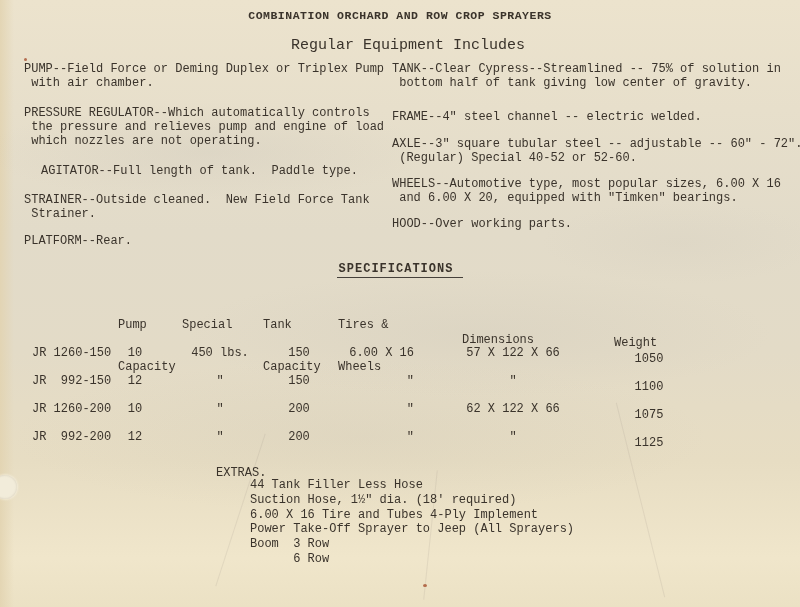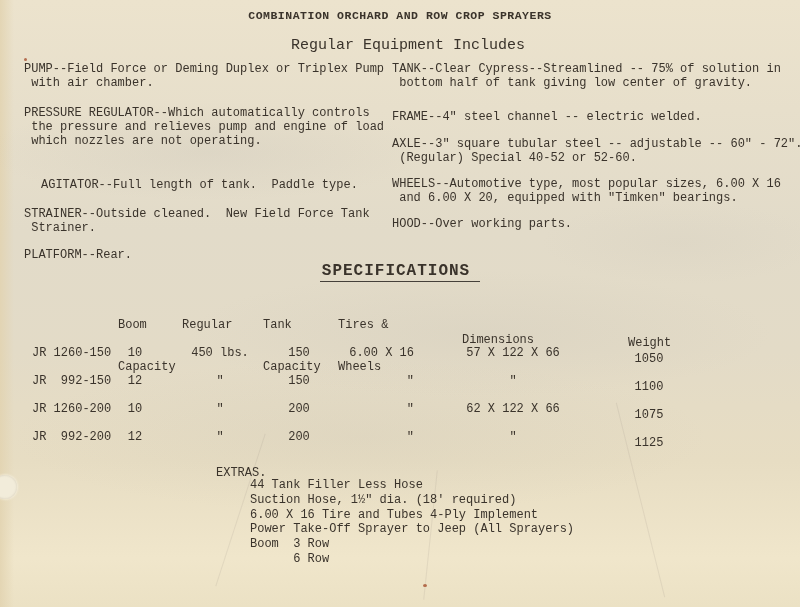--- a/index.html
+++ b/index.html
@@ -30,40 +30,40 @@
   .speck.s2 { left:423px; top:584px; width:4px; height:3px; }
   .title { position:absolute; top:9px; left:0; width:100%; text-align:center;
     font-size:11.5px; font-weight:bold; letter-spacing:0.5px; }
   .subtitle { position:absolute; top:37px; left:8px; width:100%; text-align:center; font-size:15px; }
 
   .col { position:absolute; top:62px; }
   .col.left  { left:24px; }
   .col.right { left:392px; }
   .para div { white-space:pre; font-size:12px; line-height:14px; }
   .col.left  .para:nth-child(1) { margin-bottom:16px; }
-  .col.left  .para:nth-child(2) { margin-bottom:30px; }
+  .col.left  .para:nth-child(2) { margin-bottom:16px; }
   .col.left  .para:nth-child(3) { margin-bottom:15px;margin-left:17px; }
   .col.left  .para:nth-child(4) { margin-bottom:13px; }
   .col.right .para:nth-child(1) { margin-bottom:20px; }
   .col.right .para:nth-child(2) { margin-bottom:13px; }
   .col.right .para:nth-child(3) { margin-bottom:12px; }
   .col.right .para:nth-child(4) { margin-bottom:12px; }
 
   .spec-heading { position:absolute; top:262px; left:0; width:100%; text-align:center;
-    font-size:16px; font-weight:bold; letter-spacing:1px; }
+    font-size:12px; font-weight:bold; letter-spacing:1px; }
   .spec-heading span { border-bottom:1.5px solid #45403a; padding:0 10px 1px 2px; }
 
   .spec-table { position:absolute; left:24px; top:290px; width:760px; height:170px; font-size:12px; }
   .th { position:absolute; white-space:pre; line-height:14px; }
   .th-pump     { left:94px;  top:0; }
   .th-pressure { left:158px; top:0; }
   .th-tank     { left:239px; top:0; }
   .th-tires    { left:314px; top:0; }
   .th-dims     { left:438px; top:15px; }
-  .th-weight   { left:604px; top:18px; }
+  .th-weight   { left:590px; top:18px; }
   .tr { position:absolute; left:8px; width:760px; height:20px; }
   .tr.r1 { top:56px; } .tr.r2 { top:84px; } .tr.r3 { top:112px; } .tr.r4 { top:140px; }
   .tr span { position:absolute; top:0; white-space:pre; }
   .c-model    { left:0; }
   .c-pump     { left:88px;  width:30px;  text-align:center; }
   .c-pressure { left:158px; width:60px;  text-align:center; }
   .c-tank     { left:244px; width:46px;  text-align:center; }
   .c-tires    { left:316px; width:66px;  text-align:right; }
   .c-dims     { left:428px; width:106px; text-align:center; }
   .c-weight   { left:588px; width:58px;  text-align:center; top:6px !important; }
@@ -130,25 +130,25 @@
       <div>HOOD--Over working parts.</div>
     </div>
   </div>
 
   <div class="spec-heading">
     <span>SPECIFICATIONS</span>
   </div>
 
   <div class="spec-table">
     <div class="th th-pump">
-      <div>Boom</div>
+      <div>Pump</div>
       <div>Capacity</div>
     </div>
     <div class="th th-pressure">
-      <div>Regular</div>
+      <div>Special</div>
     </div>
     <div class="th th-tank">
       <div>Tank</div>
       <div>Capacity</div>
     </div>
     <div class="th th-tires">
       <div>Tires &amp;</div>
       <div>Wheels</div>
     </div>
     <div class="th th-dims">

